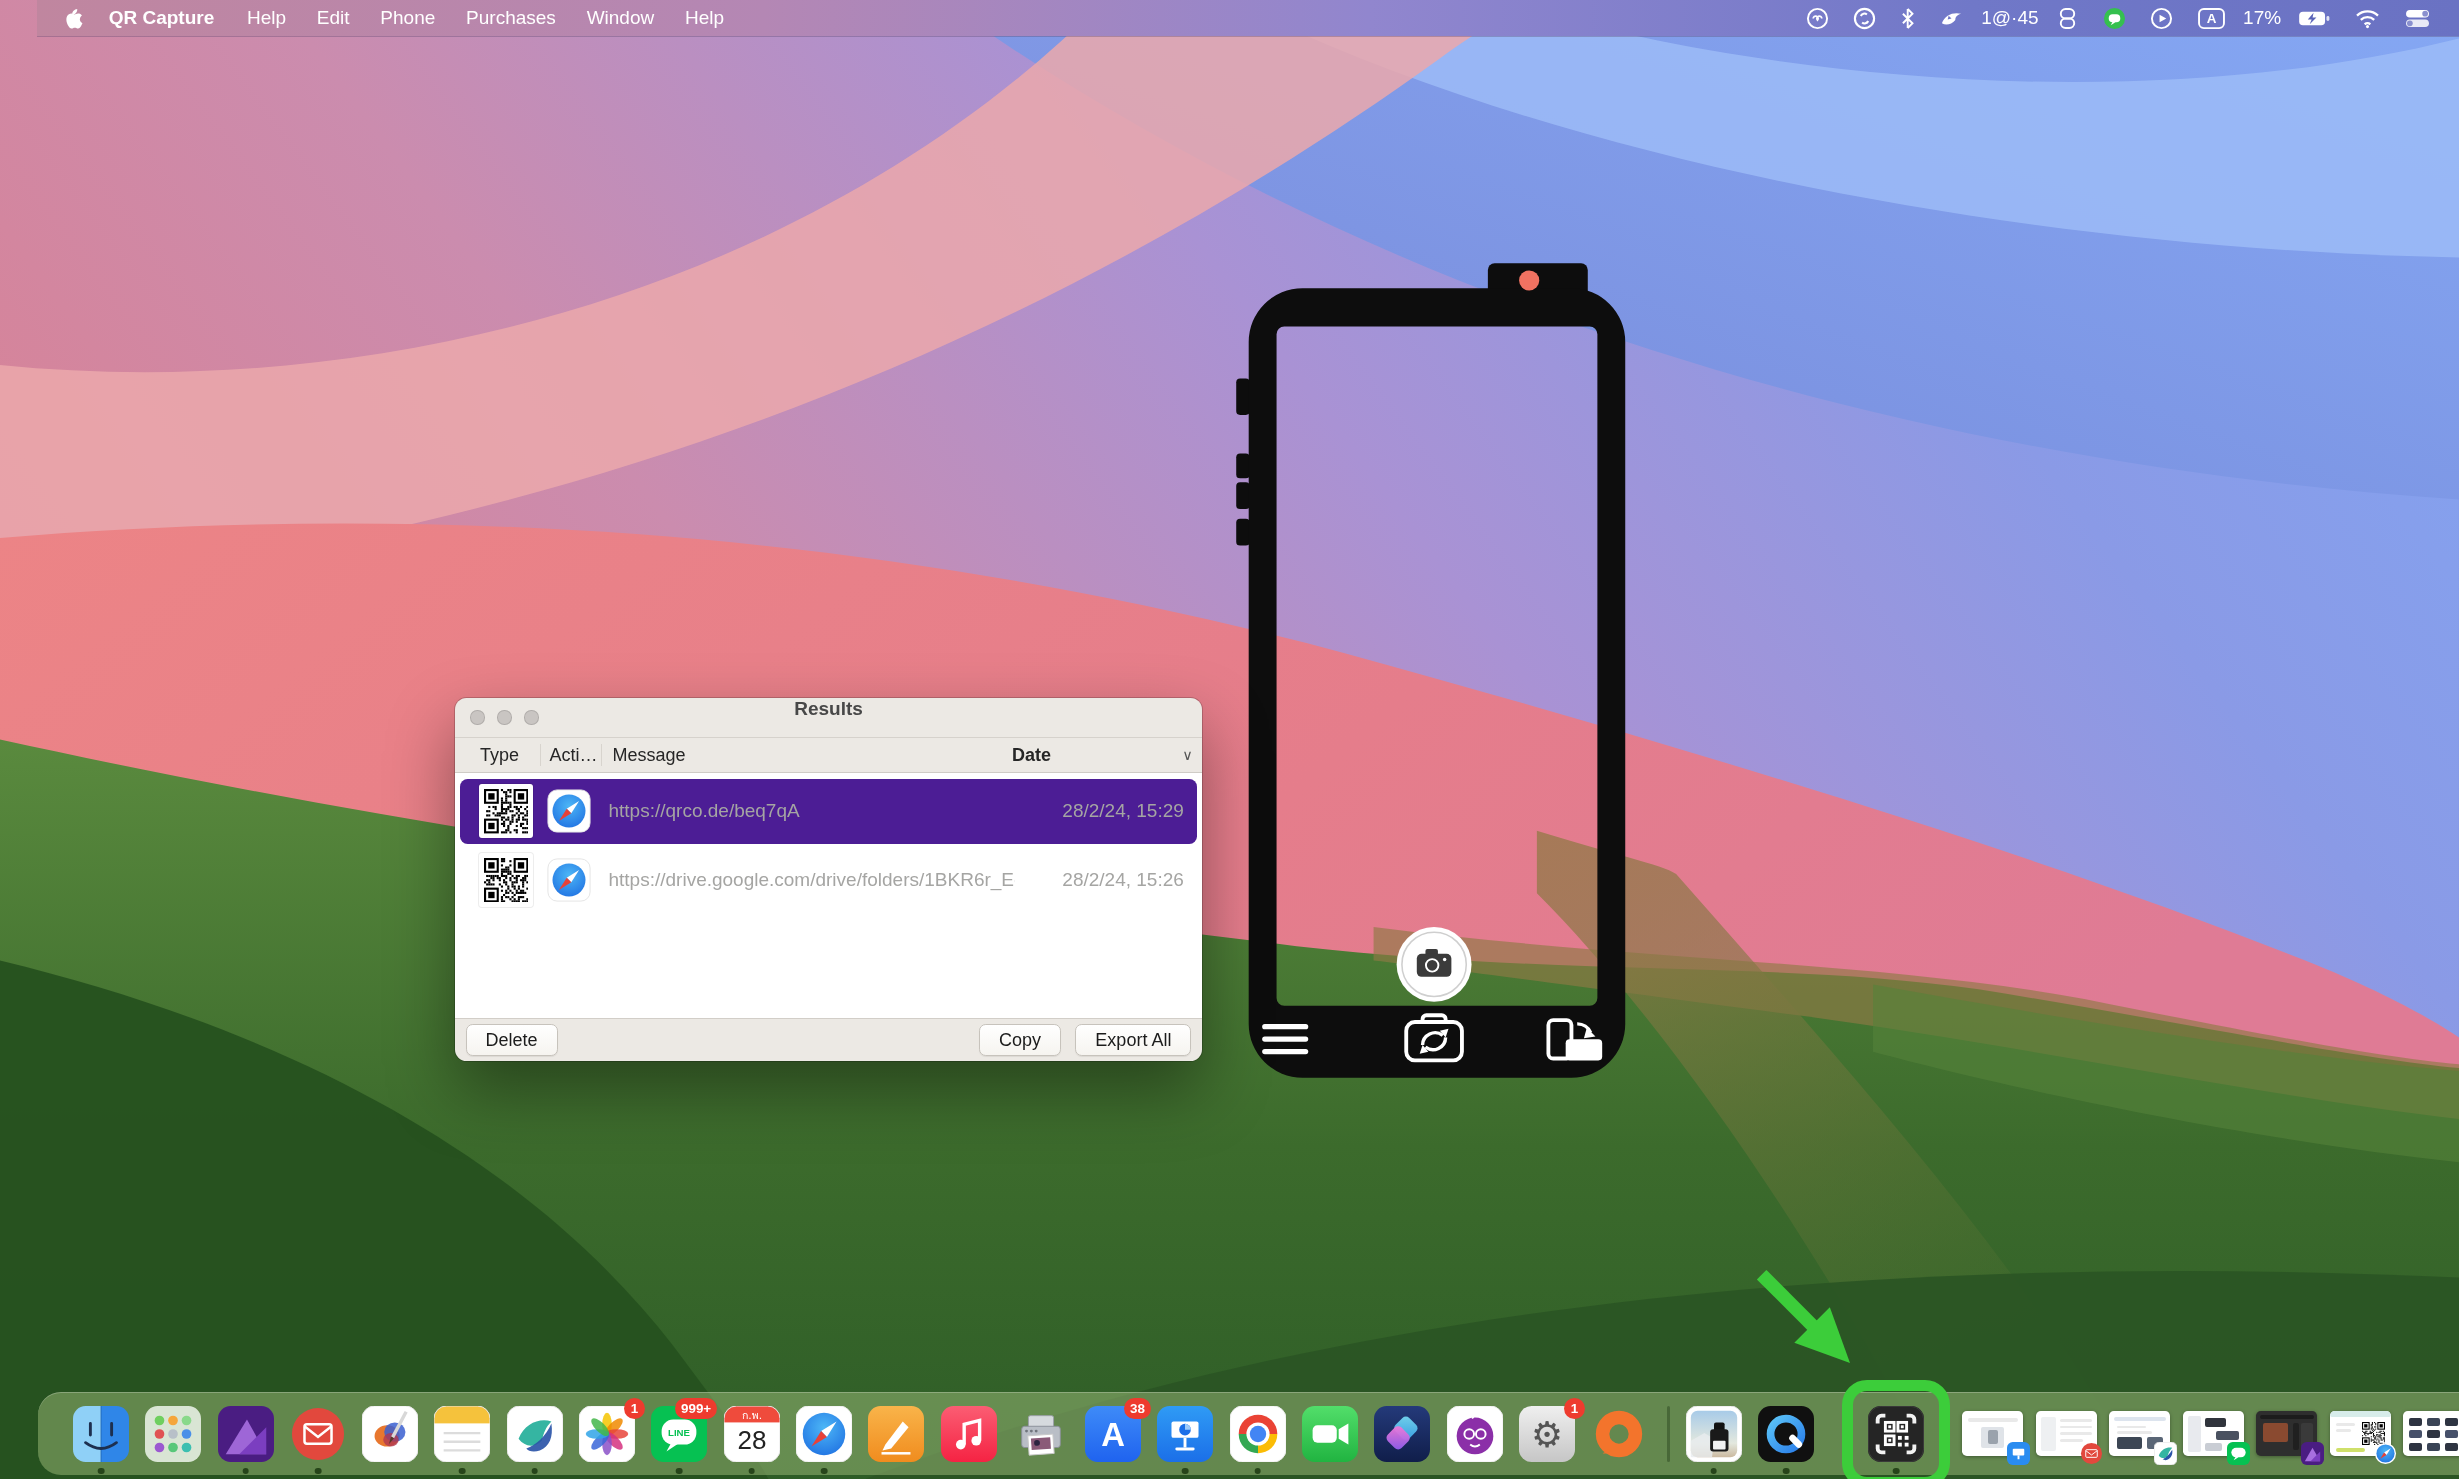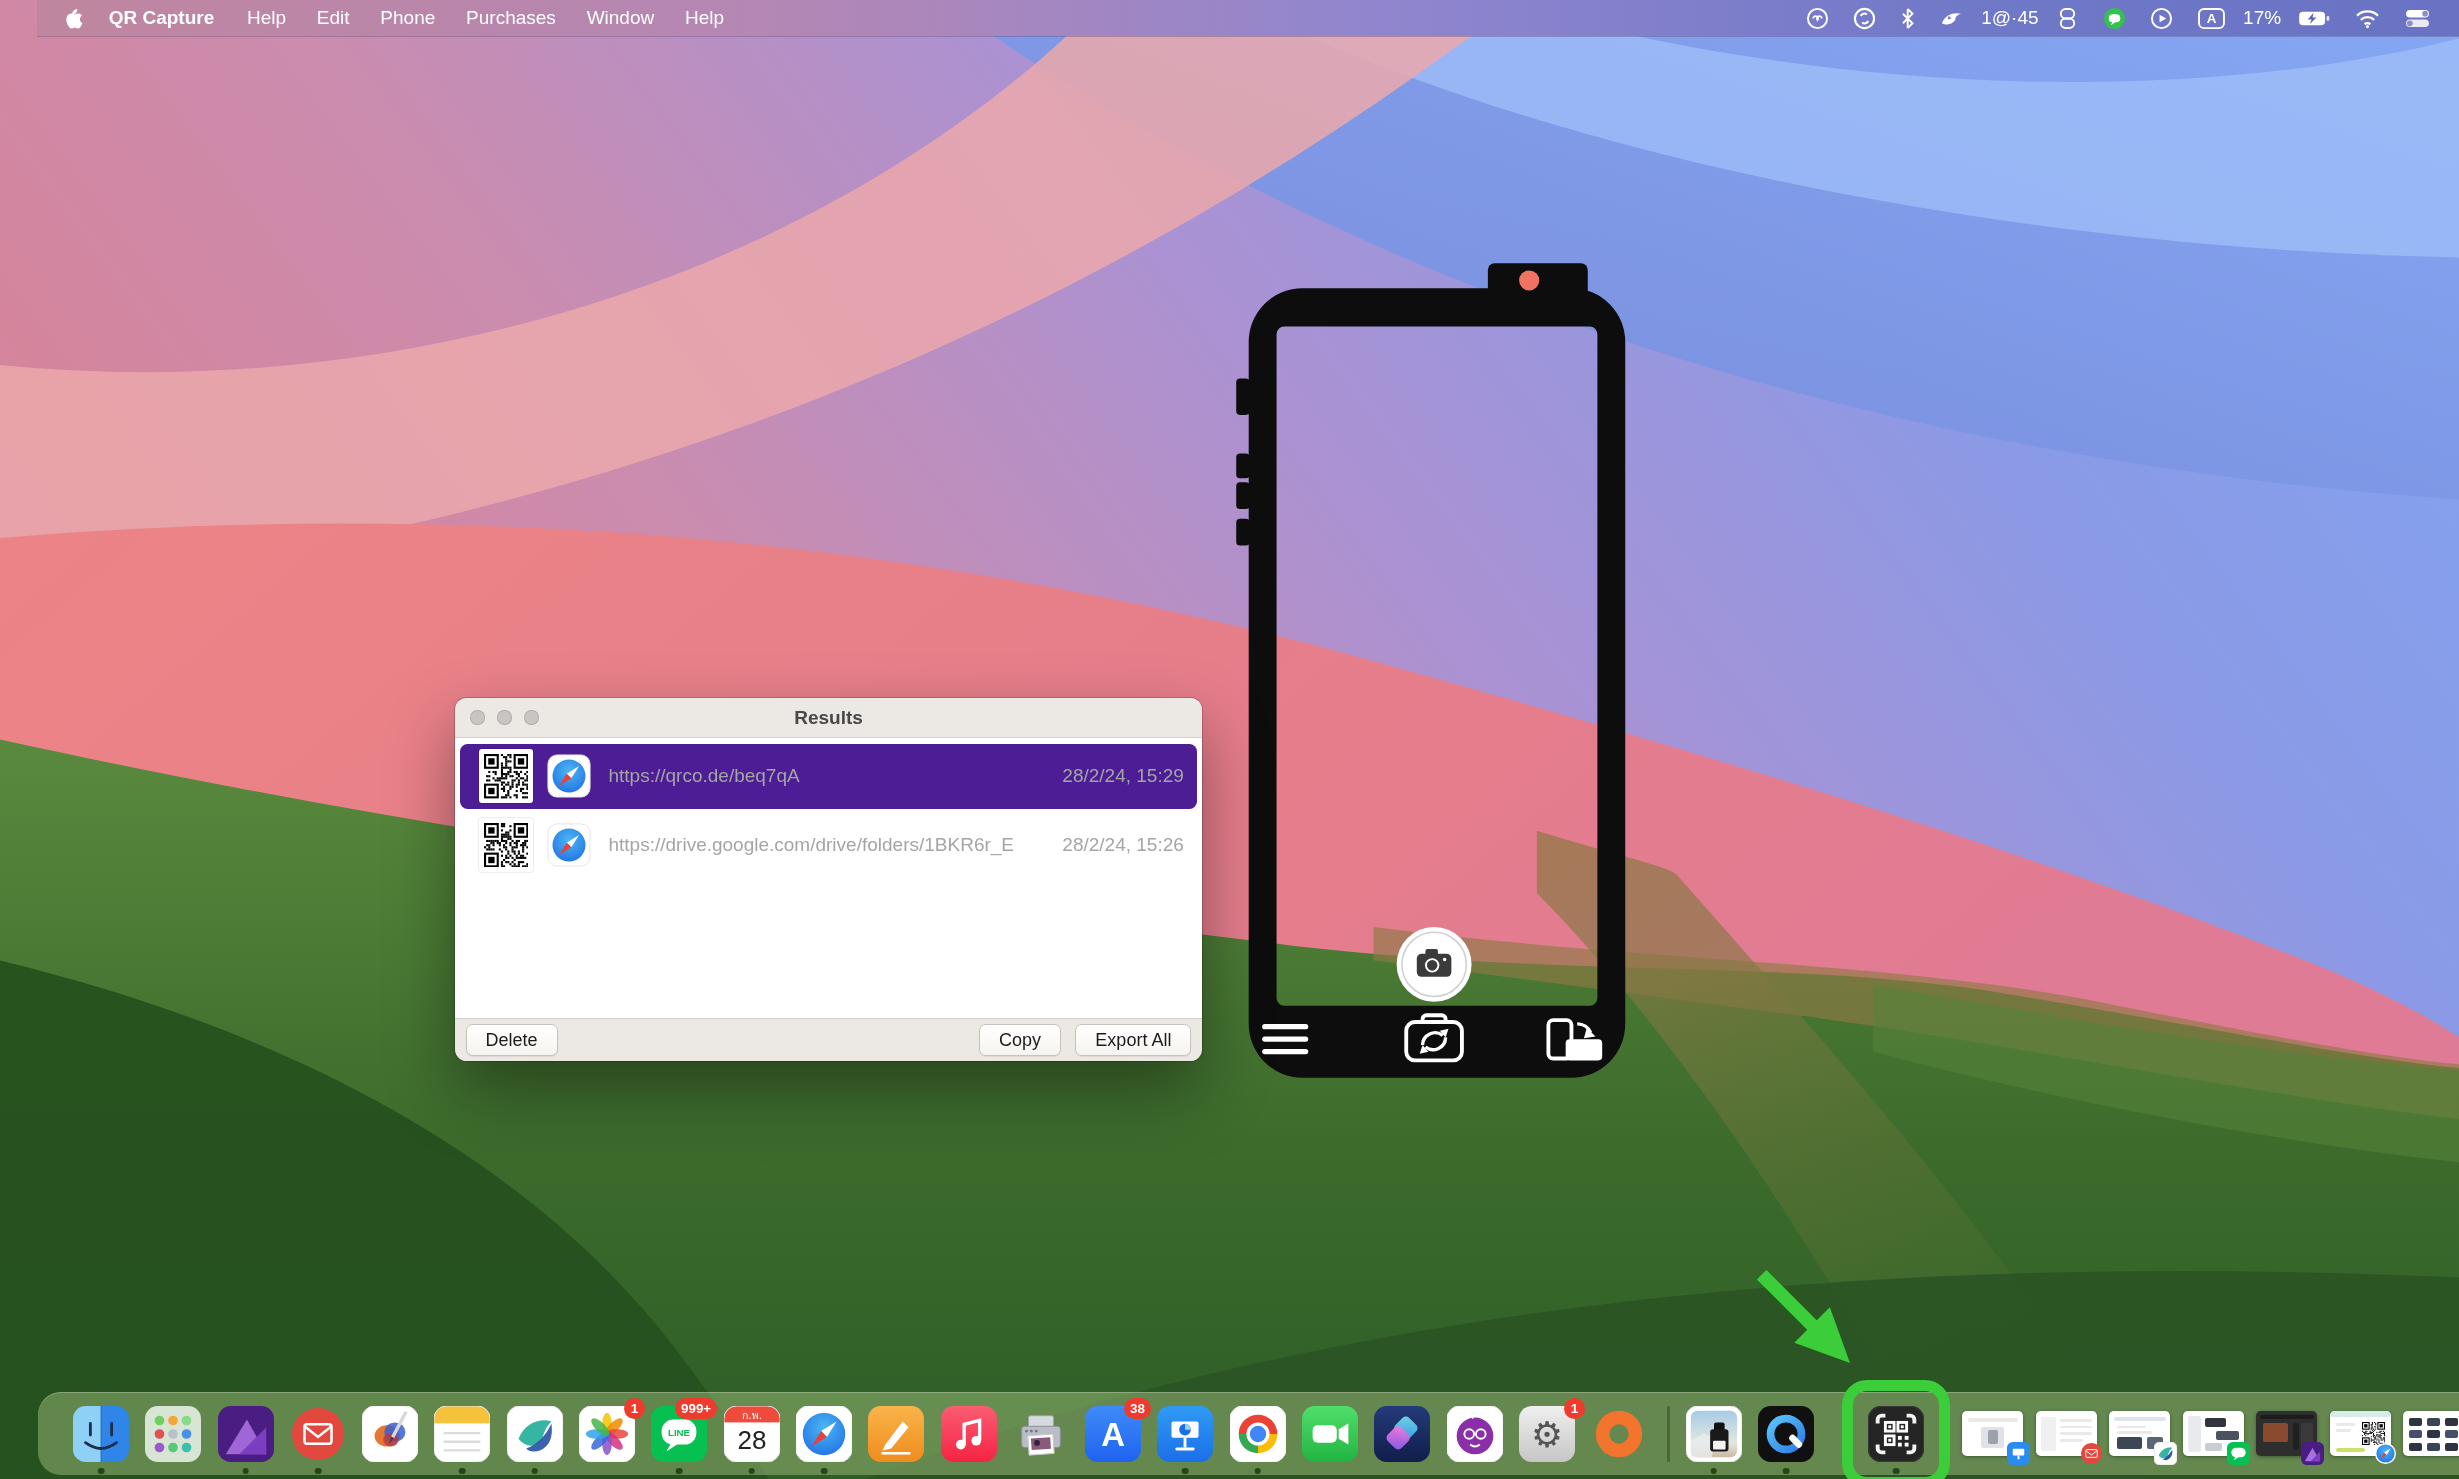--- a/index.html
+++ b/index.html
@@ -13,21 +13,21 @@
     background:linear-gradient(90deg,#c0869f 0%,#b487b4 30%,#9186ce 55%,#7078c8 80%,#6a72c3 100%);
     box-shadow:0 1px 0 rgba(90,70,110,.35);margin-left:37px;}
   .mb-item{padding:0 15.4px;white-space:nowrap}
   .mb-app{font-weight:700;padding:0 17.3px}
   .mb-right{margin-left:auto;display:flex;align-items:center;gap:10.6px}
   .mb-ic{display:flex;align-items:center;justify-content:center;padding:0 6.7px}
   .mb-txt{font-size:19px}
   
   #results-window{position:absolute;left:455px;top:698px;width:747px;height:363px;z-index:5;border-radius:11.5px;
     background:#ece9e4;box-shadow:0 29px 67px rgba(0,0,0,.40),0 0 0 1px rgba(0,0,0,.18);display:flex;flex-direction:column}
-  .titlebar{height:39px;flex:0 0 auto;position:relative;display:flex;align-items:center;justify-content:center;border-bottom:1px solid #d6d2cc}
+  .titlebar{height:39px;flex:0 0 auto;position:relative;display:flex;align-items:flex-start;justify-content:center;border-bottom:1px solid #d6d2cc}
   .lights{position:absolute;left:15.4px;top:0;bottom:0;display:flex;align-items:center;gap:12.5px}
   .light{width:14.4px;height:14.4px;border-radius:50%;background:#c9c5c2;box-shadow:inset 0 0 0 1px rgba(0,0,0,.12)}
   .win-title{font-size:19px;font-weight:700;color:#484848}
   .thead{height:34px;flex:0 0 auto;display:flex;align-items:center;font-size:18px;color:#262626;border-bottom:1px solid #cfccc6;position:relative}
   .col-type{width:85px;padding-left:25px;box-sizing:border-box}
   .col-action{width:61px;padding-left:9.6px;box-sizing:border-box;color:#262626;overflow:hidden;white-space:nowrap}
   .col-message{flex:1;padding-left:11.5px}
   .col-date{width:161px;font-weight:700}
   .hsep{position:absolute;top:5.8px;bottom:5.8px;width:1px;background:#d8d4ce}
   .sort-chevron{width:29px;color:#555;font-size:14.4px;text-align:center}
@@ -245,20 +245,29 @@
   </div>
 
   <div id="results-window">
     <div class="titlebar">
       <div class="lights">
         <span class="light"></span>
         <span class="light"></span>
         <span class="light"></span>
       </div>
       <span class="win-title">Results</span>
+    </div>
+    <div class="thead">
+      <span class="col-type">Type</span>
+      <span class="hsep" style="left:85px"></span>
+      <span class="col-action">Acti…</span>
+      <span class="hsep" style="left:146px"></span>
+      <span class="col-message">Message</span>
+      <span class="col-date">Date</span>
+      <span class="sort-chevron">∨</span>
     </div>
     <div class="tbody">
       <div class="trow selected">
         <div class="qr-tile qr-pattern"><svg viewBox="0 0 100 100" width="100%" height="100%" preserveAspectRatio="none">
               <rect width="100" height="100" fill="#fff"></rect>
               <rect x="38.095238095238095" y="0" width="4.761904761904762" height="4.761904761904762" fill="#000"></rect>
               <rect x="52.38095238095238" y="0" width="4.761904761904762" height="4.761904761904762" fill="#000"></rect>
               <rect x="57.14285714285714" y="0" width="4.761904761904762" height="4.761904761904762" fill="#000"></rect>
               <rect x="42.857142857142854" y="4.761904761904762" width="4.761904761904762" height="4.761904761904762" fill="#000"></rect>
               <rect x="47.61904761904762" y="4.761904761904762" width="4.761904761904762" height="4.761904761904762" fill="#000"></rect>

